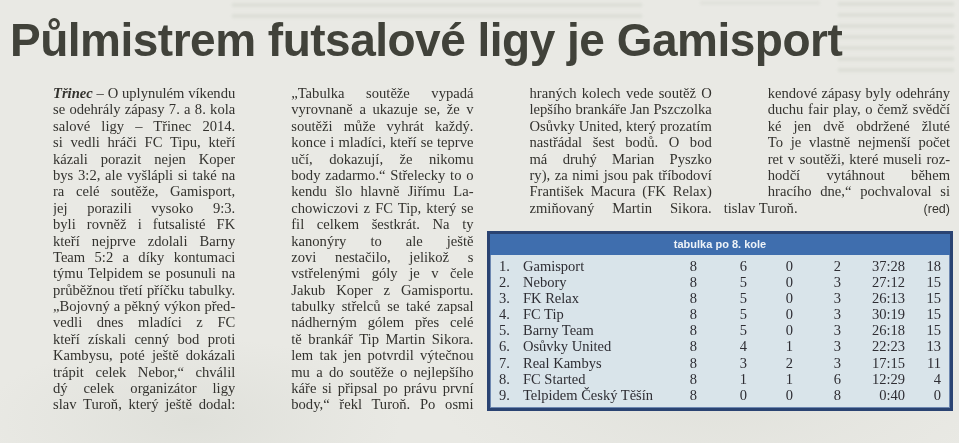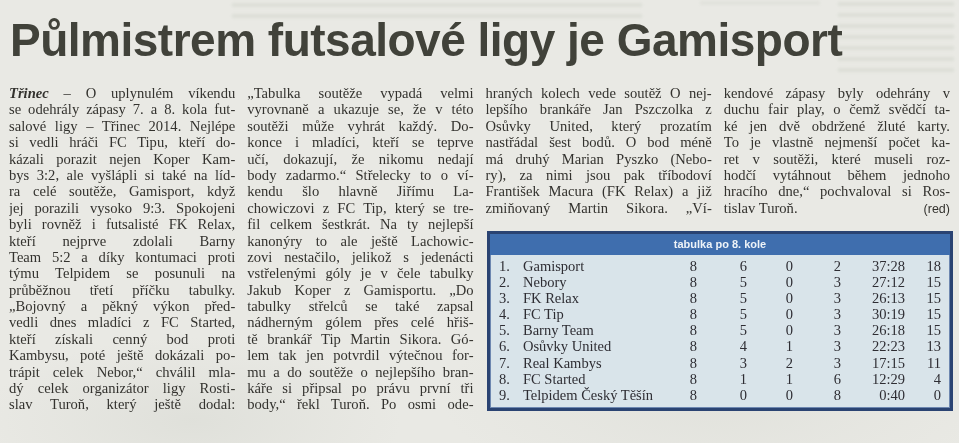--- a/index.html
+++ b/index.html
@@ -40,21 +40,21 @@
     color:var(--headline-ink);
   }
 
   .cols{
     position:absolute;left:9px;top:85px;width:941px;
     display:grid;grid-template-columns:repeat(4,1fr);column-gap:12px;
     font-size:14.6px;line-height:16.4px;color:var(--ink);
   }
   .line{
     height:16.4px;line-height:16.4px;overflow:hidden;
-    text-align:justify;white-space:normal;
+    text-align:justify;white-space:normal;margin-left:44px;
   }
   .line::after{content:"";display:inline-block;width:100%;height:0;}
   .dateline{font-weight:bold;font-style:italic;}
   .line-flex{
     height:16.4px;line-height:16.4px;display:flex;
     justify-content:space-between;align-items:baseline;overflow:hidden;
   }
   .signature{font-family:"Liberation Sans", sans-serif;font-weight:normal;font-size:12.5px;}
 
   .standings{

